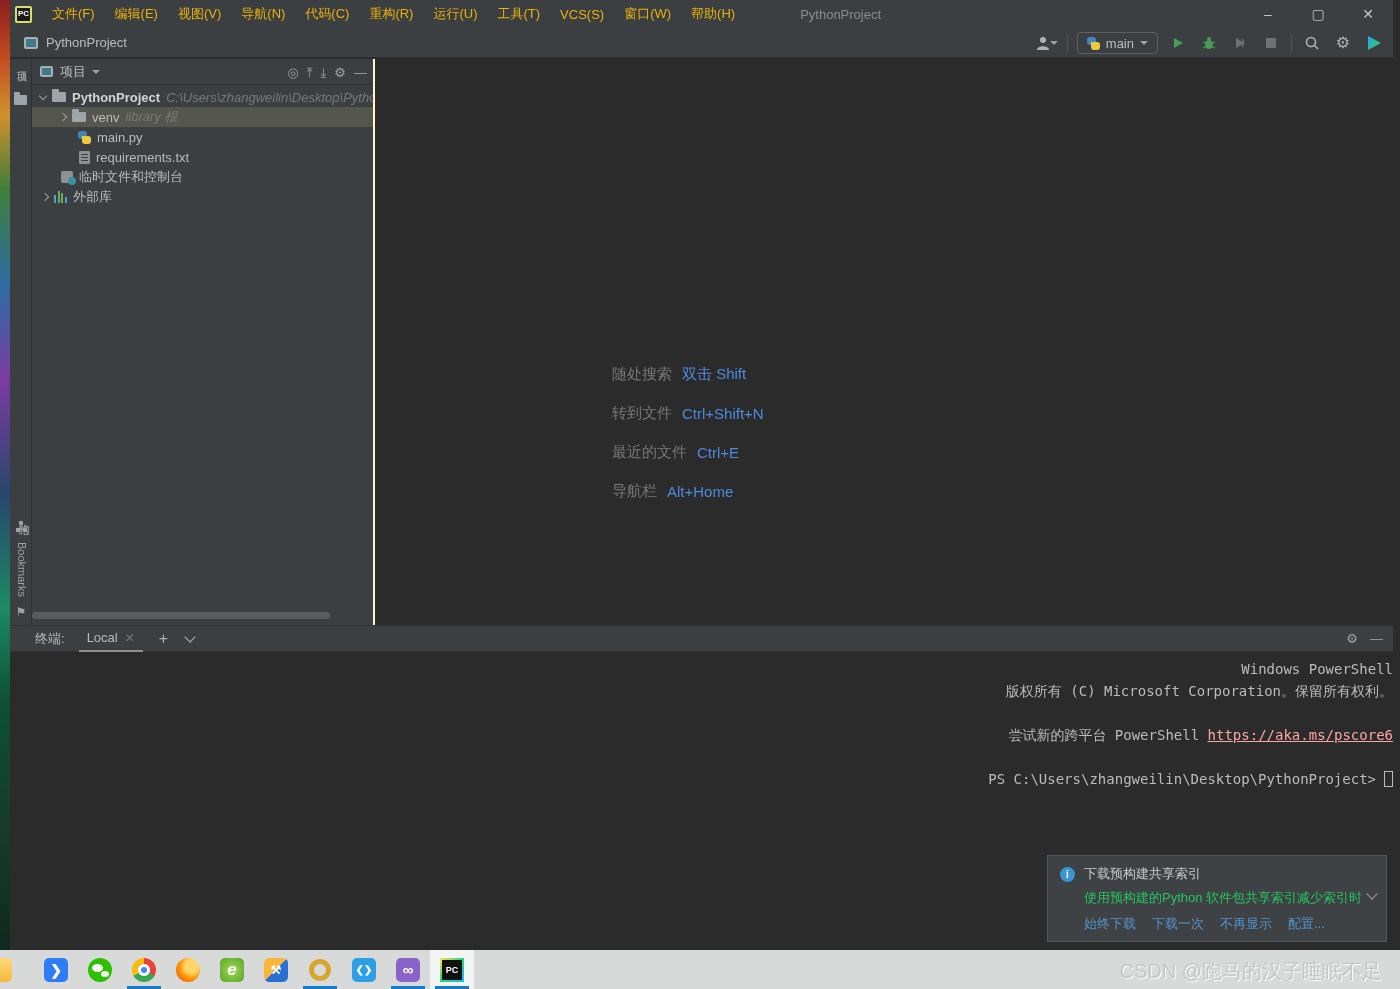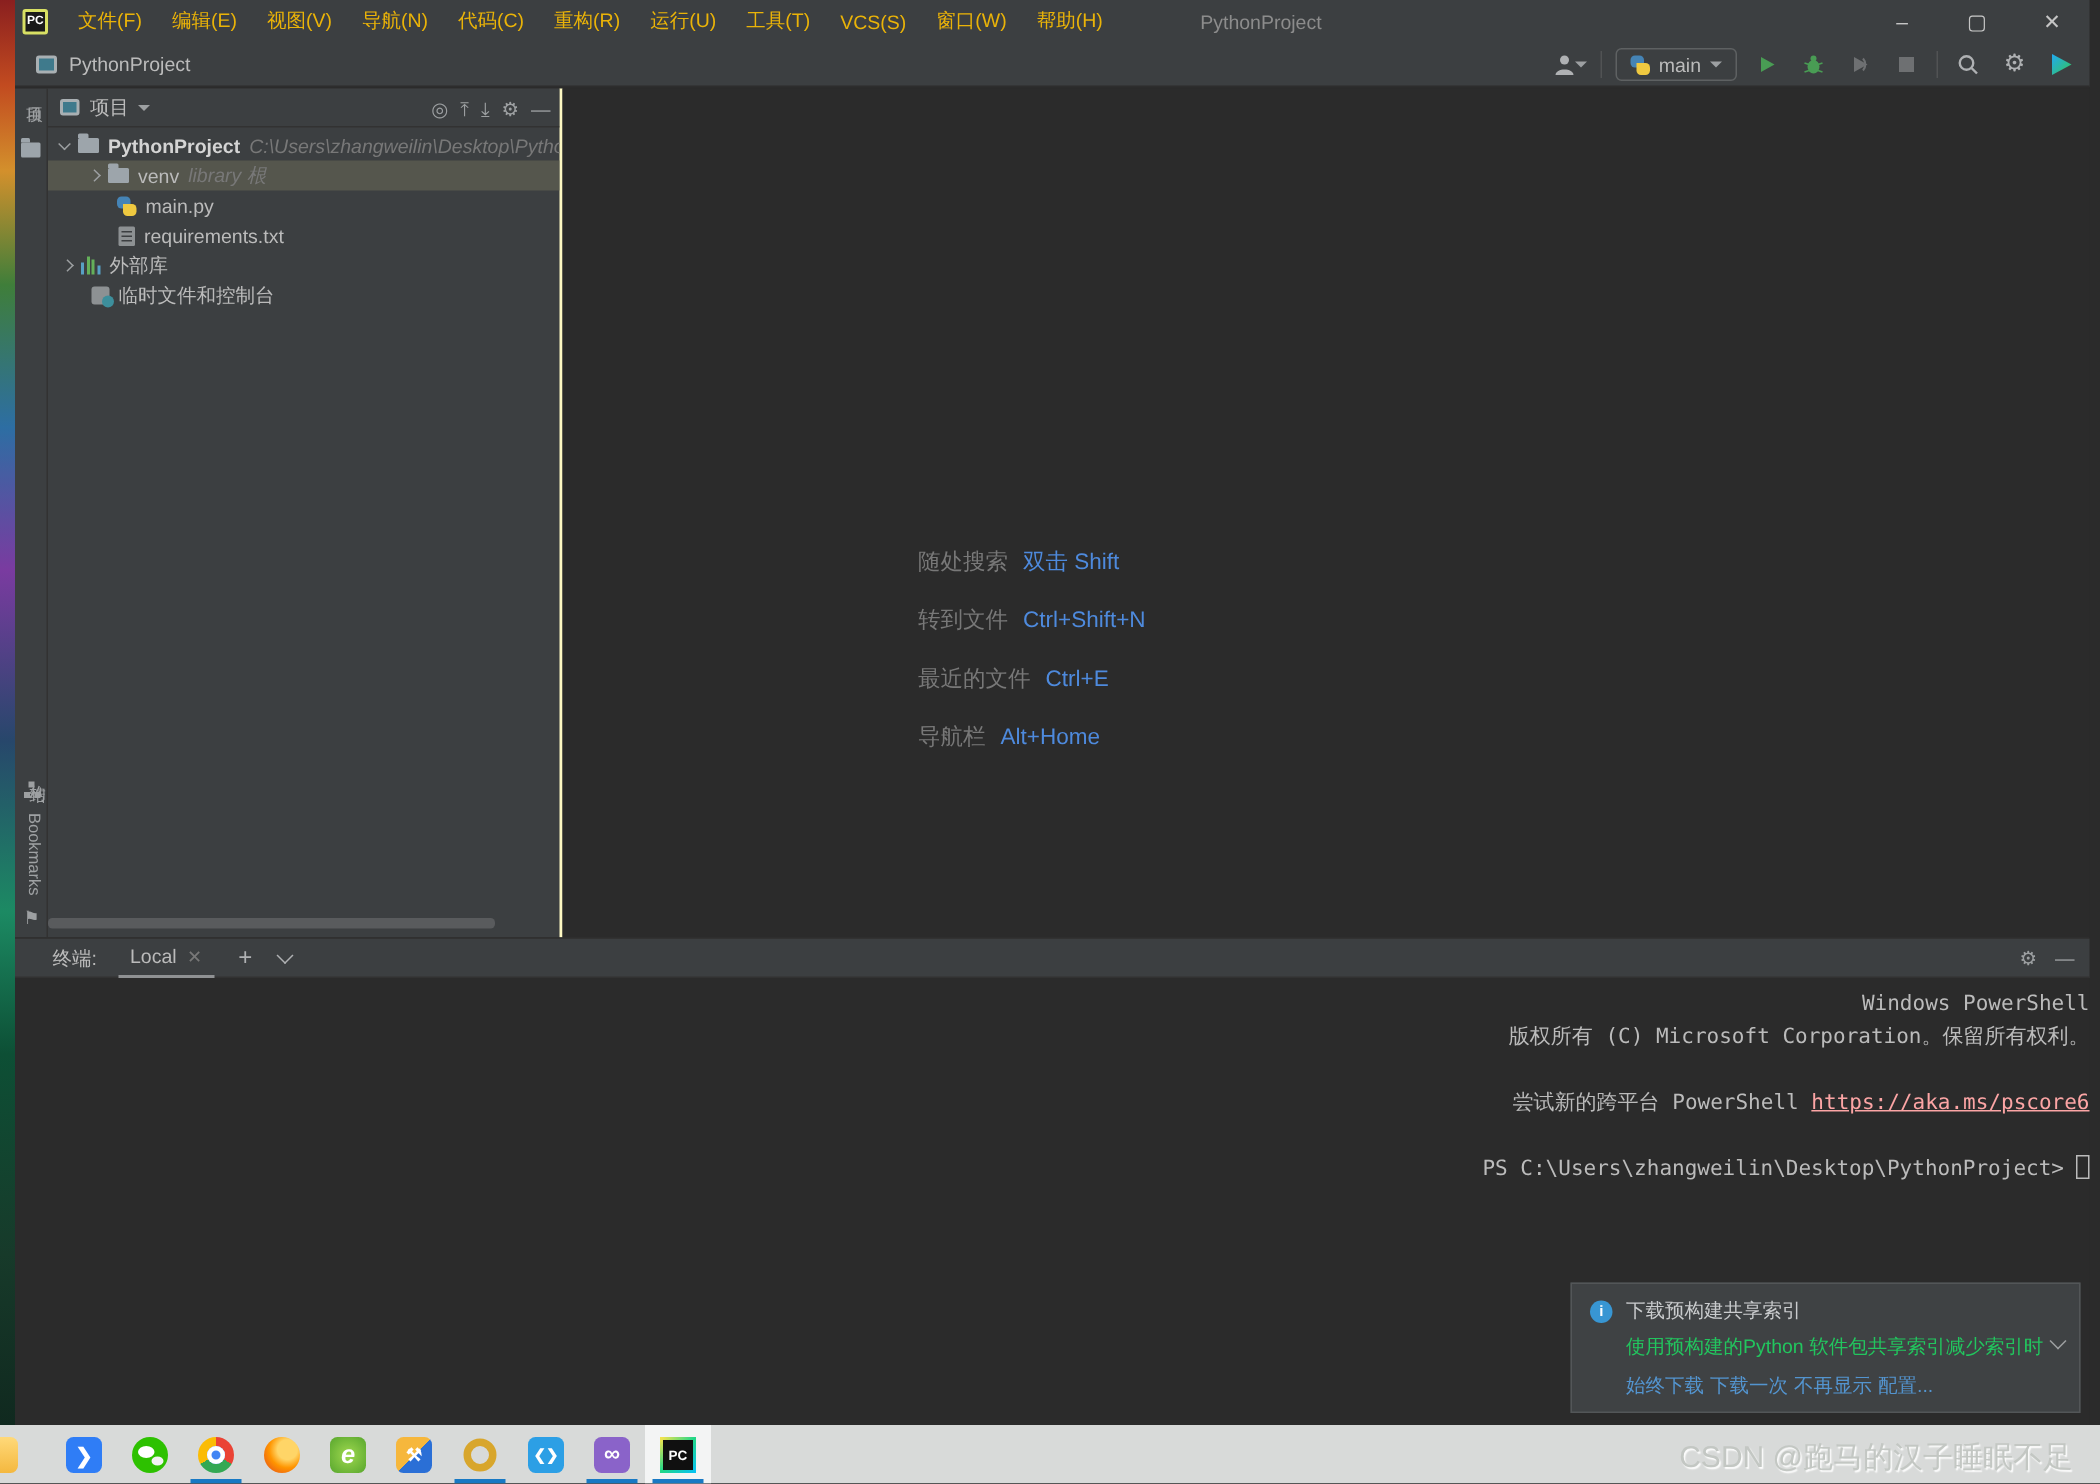--- a/index.html
+++ b/index.html
@@ -108,21 +108,21 @@
 
   
   .notif { position:absolute; right:6px; bottom:8px; width:340px; background:#3f4244;
     border:1px solid #535658; padding:9px 12px 8px 12px; }
   .notif-row { display:flex; }
   .info-ic { flex:0 0 auto; width:15px; height:15px; border-radius:50%; background:#3896d3; color:#fff;
     font-size:10px; font-weight:bold; display:flex; align-items:center; justify-content:center; margin:2px 9px 0 0; font-style:normal; }
   .notif-title { color:#c9cbcd; font-size:13px; margin-bottom:6px; }
   .notif-body { color:#22c55e; font-size:13px; white-space:nowrap; overflow:hidden; margin-bottom:8px; }
   .notif-chevron { position:absolute; right:10px; top:34px; width:8px; height:8px; border-right:1.6px solid #9da0a2; border-bottom:1.6px solid #9da0a2; transform:rotate(45deg); }
-  .notif-actions { display:flex; gap:4px; padding-left:24px; }
+  .notif-actions { display:flex; gap:16px; padding-left:24px; }
   .notif-link { color:#5394cf; font-size:13px; }
 
   
   .taskbar { position:absolute; left:0; bottom:0; width:1400px; height:39px; background:#d8dad9;
     display:flex; align-items:center; }
   .tb-cell { position:relative; width:44px; height:39px; display:flex; align-items:center; justify-content:center; flex:0 0 auto; }
   .tb-cell.active { background:#f3f4f4; }
   .tb-run:after { content:""; position:absolute; bottom:0; left:5px; right:5px; height:3px; background:#1879c4; }
   .tb-glyph { width:24px; height:24px; border-radius:5px; display:flex; align-items:center; justify-content:center;
     font-size:14px; font-weight:bold; color:#fff; }
@@ -282,34 +282,34 @@
             <span class="dim">library 根</span>
           </div>
           <div class="row" style="padding-left:46px;">
             <span class="py-ic gap6"></span>
             <span>main.py</span>
           </div>
           <div class="row" style="padding-left:47px;">
             <span class="txt-ic gap6"></span>
             <span>requirements.txt</span>
           </div>
+          <div class="row" style="padding-left:29px;">
+            <span class="scr-ic gap6"></span>
+            <span>临时文件和控制台</span>
+          </div>
           <div class="row" style="padding-left:10px;">
             <span class="chev right gap6"></span>
             <span class="lib-ic gap6">
                 <i></i>
                 <i></i>
                 <i></i>
                 <i></i>
               </span>
             <span>外部库</span>
           </div>
-          <div class="row" style="padding-left:29px;">
-            <span class="scr-ic gap6"></span>
-            <span>临时文件和控制台</span>
-          </div>
         </div>
         <div class="hscroll"></div>
       </div>
 
       <div class="editor">
         <div class="hints">
           <div class="hint-line">
             <span class="hint-label">随处搜索</span>
             <span class="hint-key">双击 Shift</span>
           </div>

